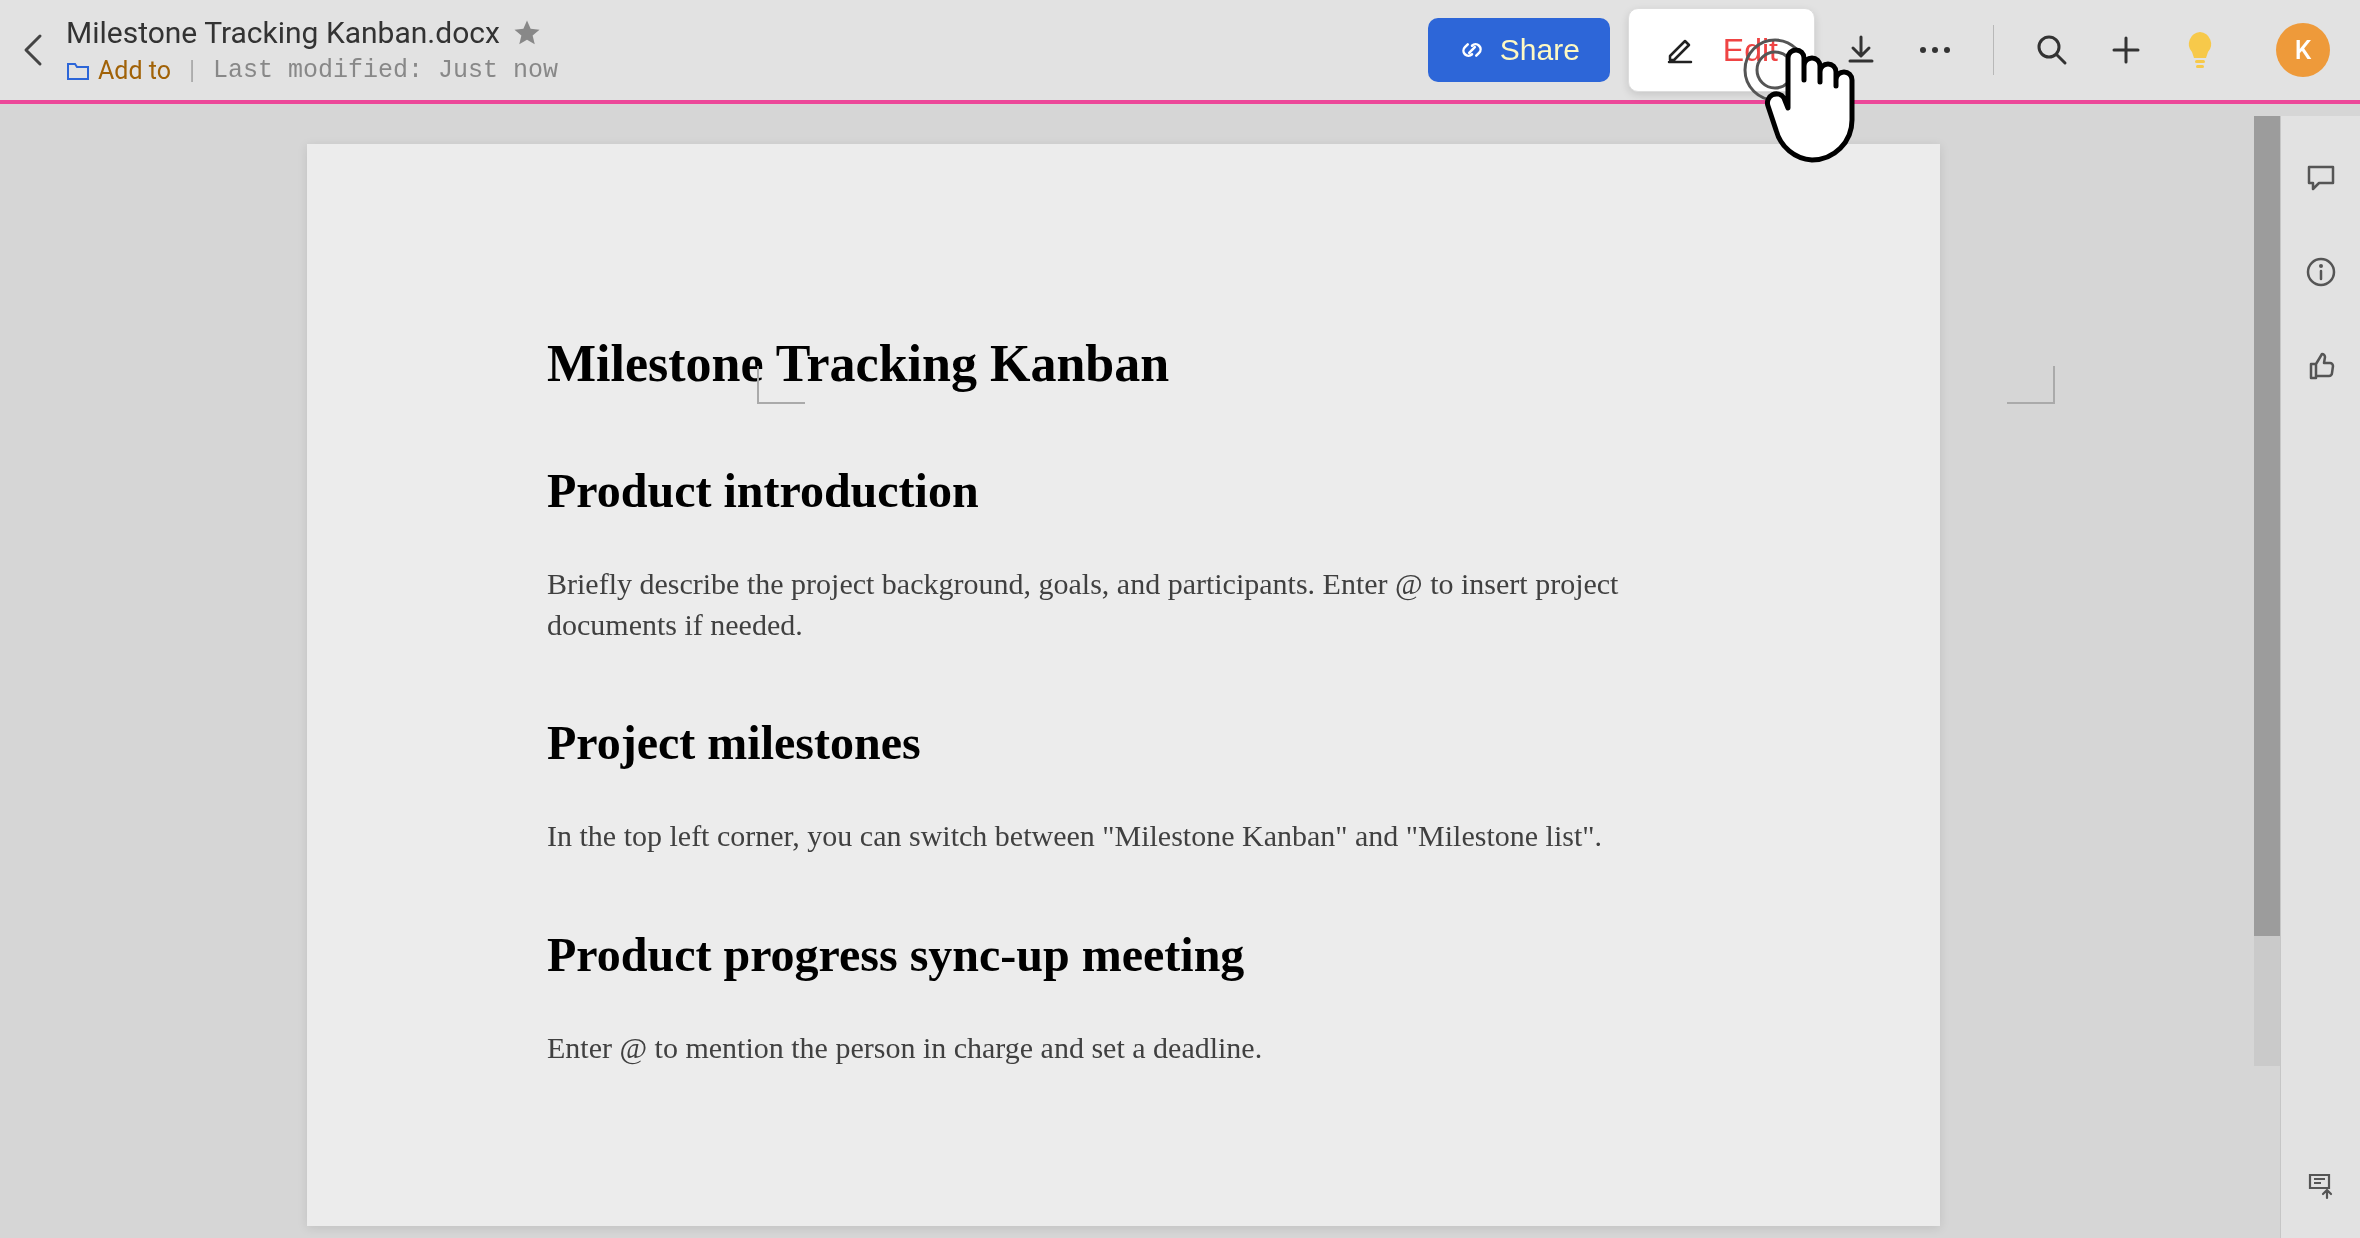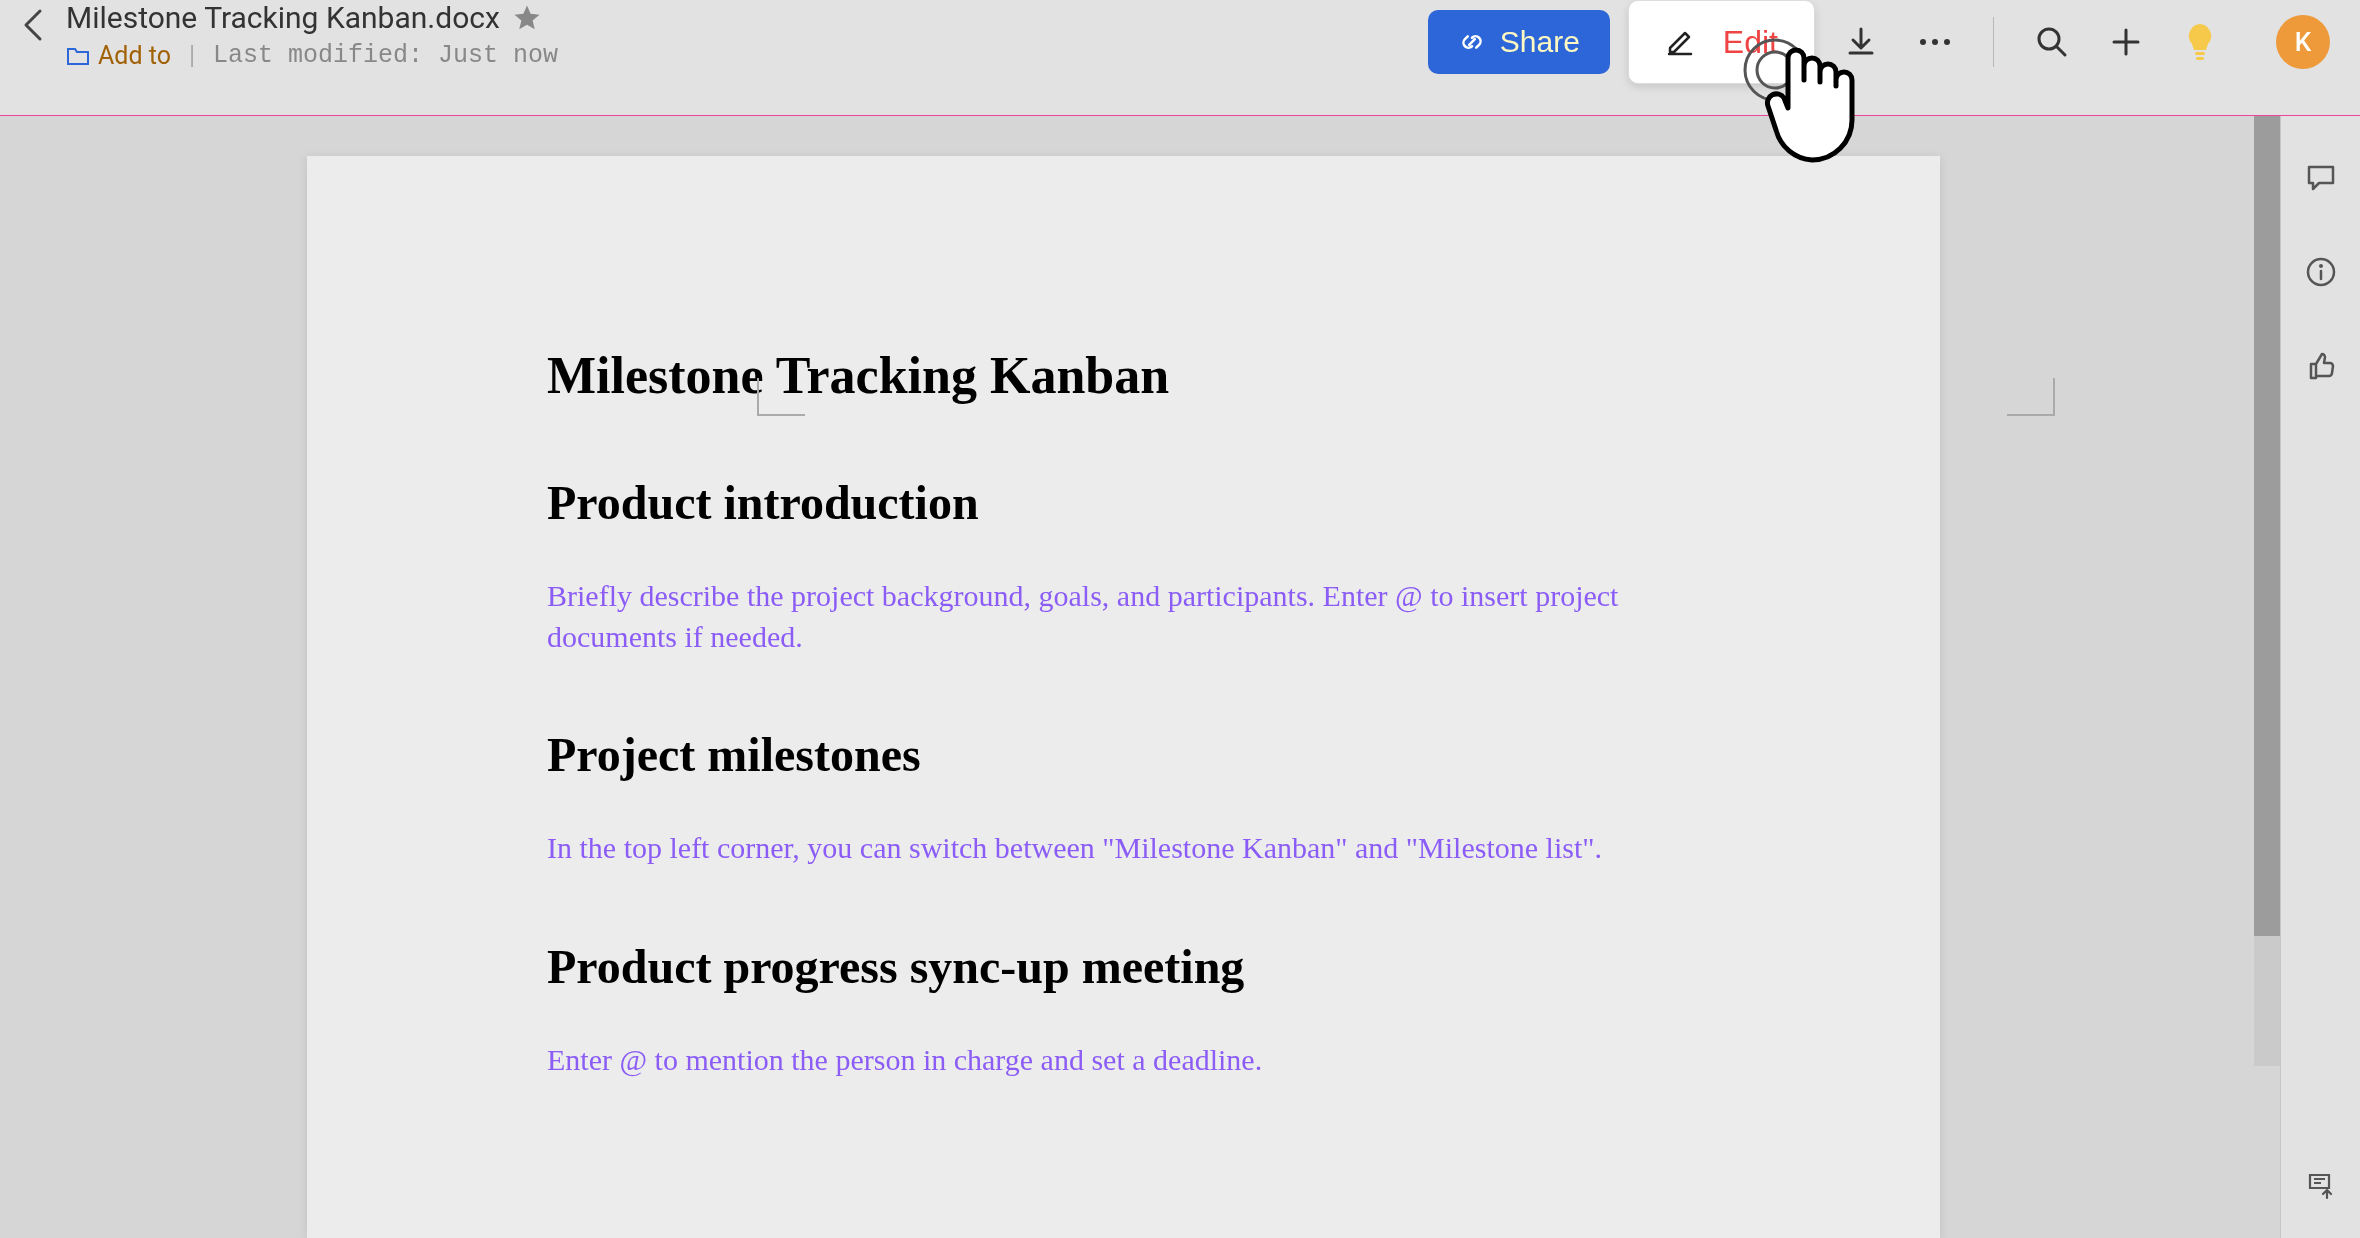--- a/index.html
+++ b/index.html
@@ -9,26 +9,26 @@
     }
     body {
       font-family: -apple-system, BlinkMacSystemFont, "Segoe UI", Roboto, Helvetica, Arial, sans-serif;
       background: #d6d6d6;
       width: 2360px;
       height: 1238px;
       overflow: hidden;
       position: relative;
     }
     .topbar {
-      height: 116px;
+      height: 104px;
       background: #e2e2e2;
       display: flex;
-      align-items: flex-start;
+      align-items: center;
       padding: 0 30px 0 8px;
-      border-bottom: 1px solid #ec4899;
+      border-bottom: 4px solid #ec4899;
     }
     .back-btn {
       width: 50px;
       height: 50px;
       display: flex;
       align-items: center;
       justify-content: center;
       cursor: pointer;
       margin-right: 8px;
     }
@@ -181,21 +181,21 @@
     .doc-h2 {
       font-family: "Times New Roman", Times, serif;
       font-size: 48px;
       font-weight: 700;
       color: #000;
       margin-bottom: 46px;
     }
     .doc-p {
       font-family: "Times New Roman", Times, serif;
       font-size: 30px;
-      color: #8b5cf6;
+      color: #404040;
       line-height: 1.35;
       margin-bottom: 70px;
       max-width: 1080px;
     }
     .side-rail {
       position: absolute;
       right: 0;
       top: 116px;
       bottom: 0;
       width: 80px;

